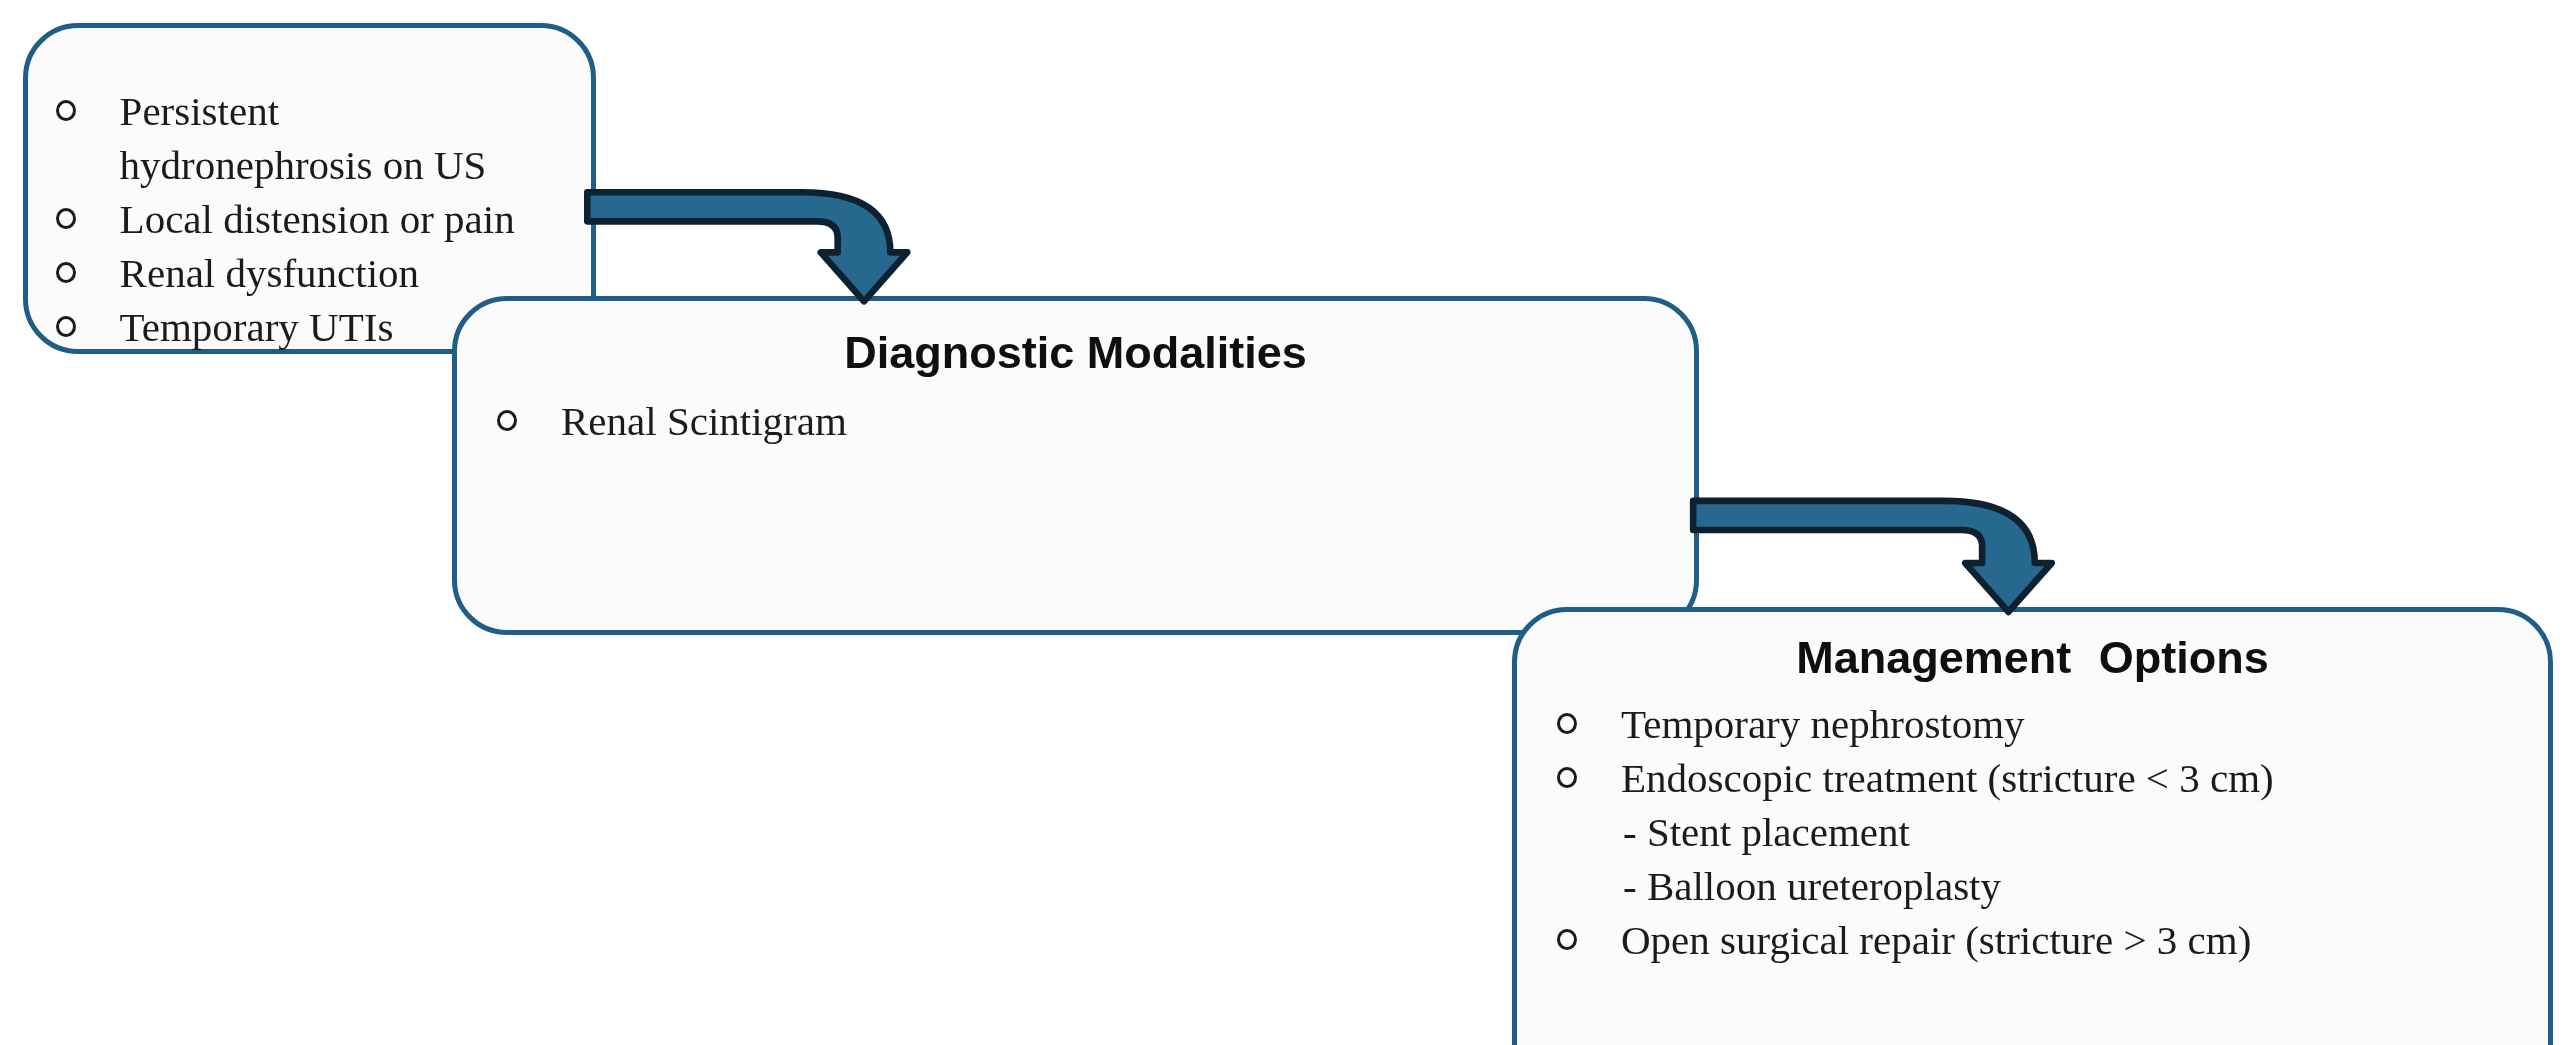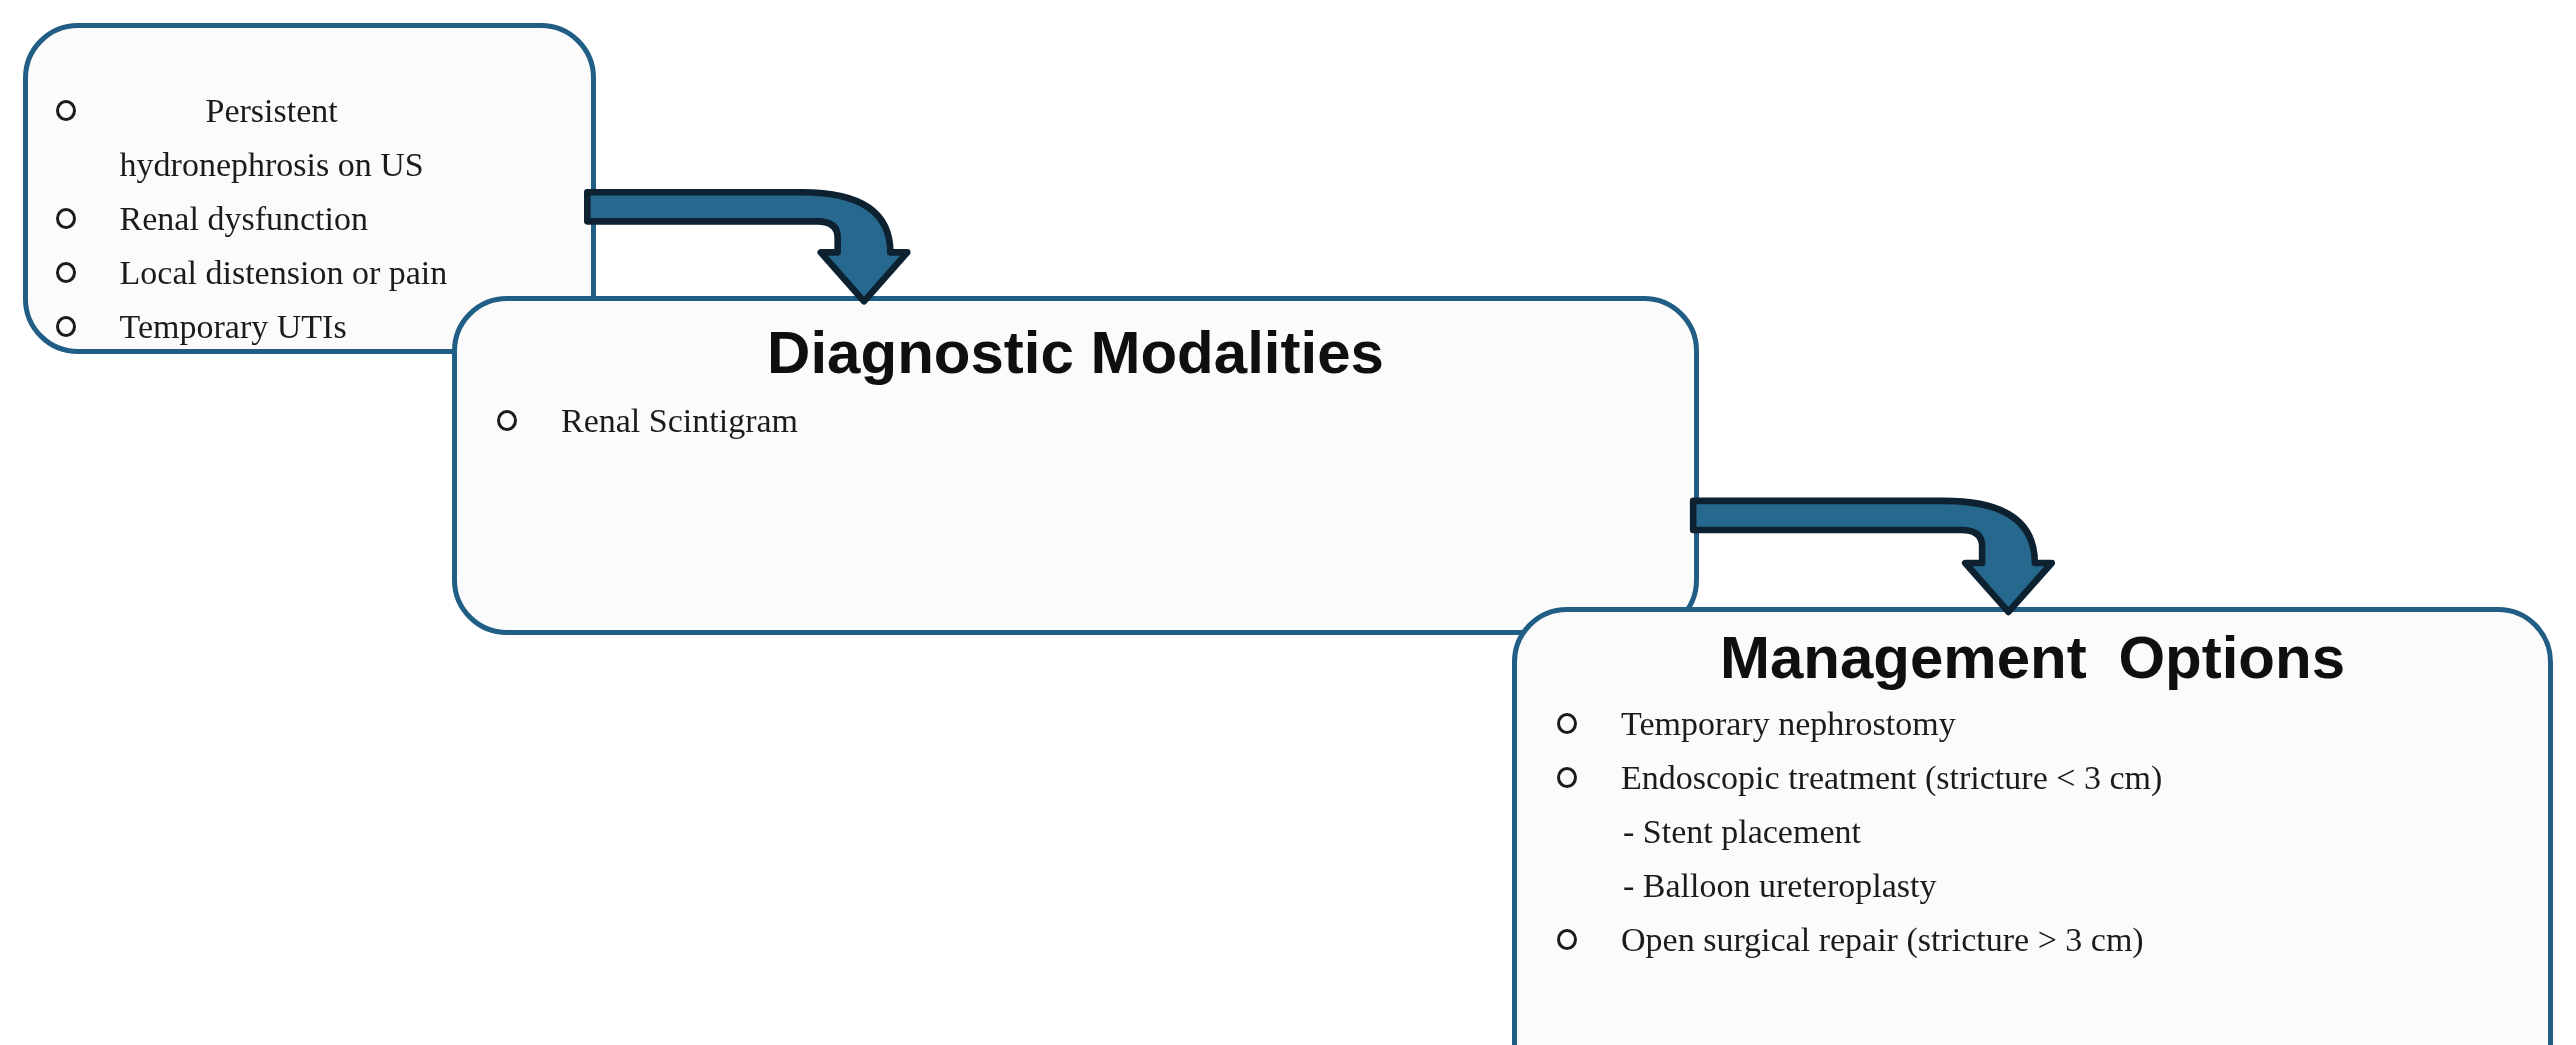--- a/index.html
+++ b/index.html
@@ -19,36 +19,35 @@
     border-radius: 55px;
     color: #1b1b1b;
   }
   #box1 { left: 22.6px;   top: 22.6px;  width: 573px;  height: 331px; z-index: 1; }
   #box2 { left: 452px;  top: 296px; width: 1247px; height: 339px; z-index: 2; }
   #box3 { left: 1512px; top: 607px; width: 1041px; height: 512px; z-index: 3; }
 
   .box-title {
     font-family: "Liberation Sans", sans-serif;
     font-weight: 700;
-    font-size: 60px;
+    font-size: 45px;
     line-height: 53px;
     text-align: center;
     color: #0f0f0f;
     margin: 0;
   }
   #box2 .box-title { margin-top: 24.5px; }
   #box3 .box-title { margin-top: 19px; word-spacing: 15px; }
 
   ul.blist {
     list-style: none;
     margin: 0;
-    font-size: 34px;
+    font-size: 41px;
     line-height: 54px;
     color: #1b1b1b;
-    text-align: center;
   }
   #box1 ul.blist { padding: 56px 15px 0 28px; }
   #box2 ul.blist { padding: 15px 17px 0 40px; }
   #box3 ul.blist { padding: 13px 27px 0 40px; }
 
   li.bitem { display: flex; align-items: flex-start; }
   .ring {
     flex: 0 0 auto;
     width: 14px;
     height: 15px;
@@ -80,25 +79,25 @@
     <ul class="blist">
       <li class="bitem">
         <span class="ring"></span>
         <span class="txt">
           <span style="display:block;">Persistent</span>
           <span style="display:block;">hydronephrosis on US</span>
         </span>
       </li>
       <li class="bitem">
         <span class="ring"></span>
-        <span class="txt">Renal dysfunction</span>
+        <span class="txt">Local distension or pain</span>
       </li>
       <li class="bitem">
         <span class="ring"></span>
-        <span class="txt">Local distension or pain</span>
+        <span class="txt">Renal dysfunction</span>
       </li>
       <li class="bitem">
         <span class="ring"></span>
         <span class="txt">Temporary UTIs</span>
       </li>
     </ul>
   </div>
 
   <div class="box" id="box2">
     <h2 class="box-title">Diagnostic Modalities</h2>

